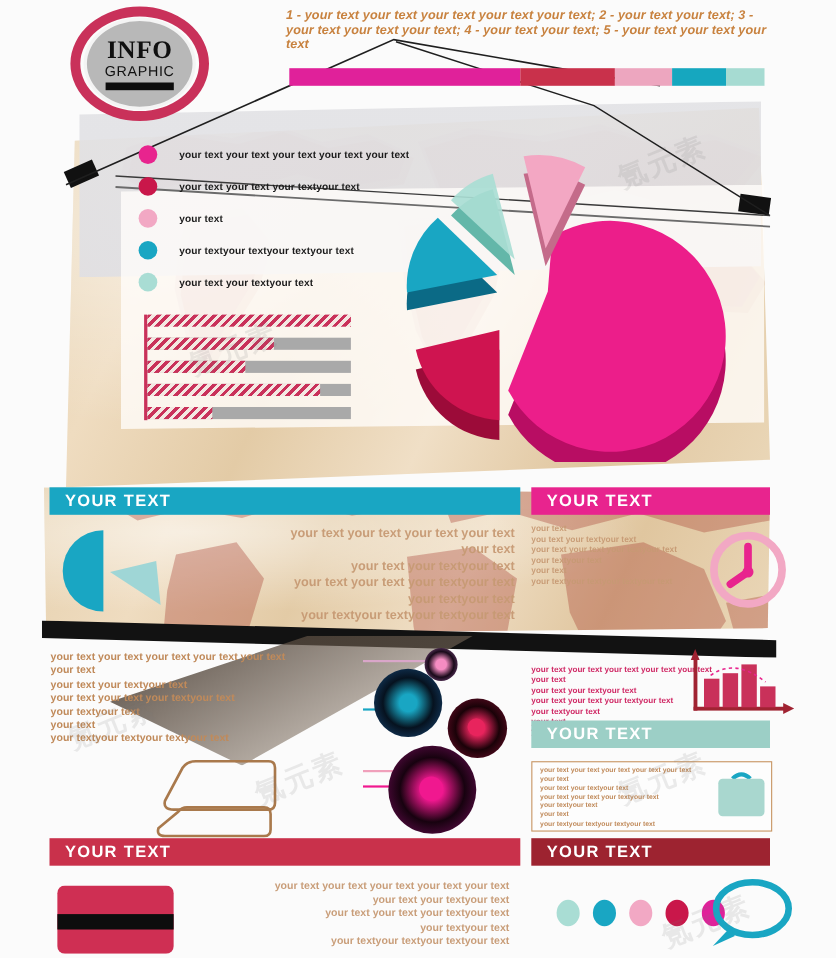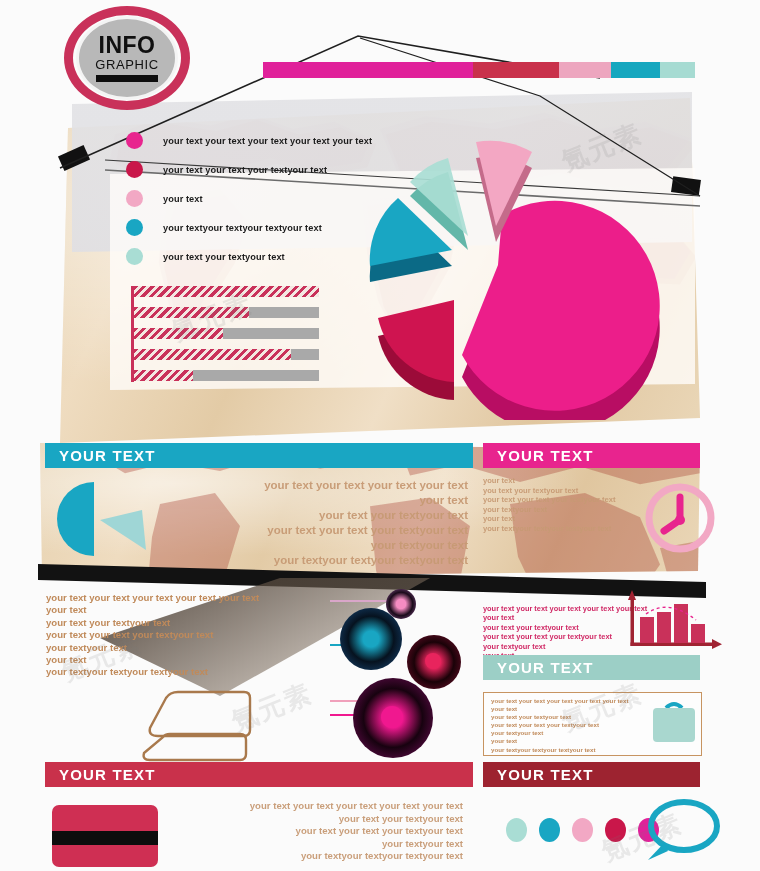--- a/index.html
+++ b/index.html
@@ -29,21 +29,21 @@
     box-sizing:border-box;
   }
   .logo-disc{
     position:absolute;left:76px;top:16px;width:102px;height:84px;
     border-radius:50%;
     background:#b8b8b8;
     border:3px solid #f4f4f4;
     box-sizing:border-box;
     display:flex;flex-direction:column;align-items:center;justify-content:center;
   }
-  .logo-info{font-size:23px;font-weight:bold;letter-spacing:.5px;color:#101010;line-height:1;}
+  .logo-info{font-size:23px;font-weight:bold;letter-spacing:.5px;color:#101010;line-height:1;font-family:Liberation Serif, serif;}
   .logo-graphic{font-size:13px;letter-spacing:.6px;color:#101010;line-height:1.1;margin-top:1px;}
   .logo-bar{width:62px;height:7px;background:#0d0d0d;margin-top:3px;}
 
   
   .top-caption{
     position:absolute;left:260px;top:8px;width:440px;
     font-style:italic;font-weight:bold;font-size:11.5px;line-height:13.5px;
     color:#c8823f;letter-spacing:.1px;
   }
 
@@ -195,20 +195,21 @@
     <span style="flex: 8 1 0%; background: rgb(166, 219, 210);"></span>
   </div>
 
   <div class="logo-ring"></div>
   <div class="logo-disc">
     <div class="logo-info">INFO</div>
     <div class="logo-graphic">GRAPHIC</div>
     <div class="logo-bar"></div>
   </div>
 
+  <div class="top-caption">1 - your text your text your text your text your text; 2 - your text your text; 3 - your text your text your text; 4 - your text your text; 5 - your text your text your text</div>
 
   <div class="legend">
     <div class="legend-row">
       <span class="legend-dot" style="background:#e8248e"></span>
       <span class="legend-label">your text your text your text your text your text</span>
     </div>
     <div class="legend-row">
       <span class="legend-dot" style="background:#c9174a"></span>
       <span class="legend-label">your text your text your textyour text</span>
     </div>

